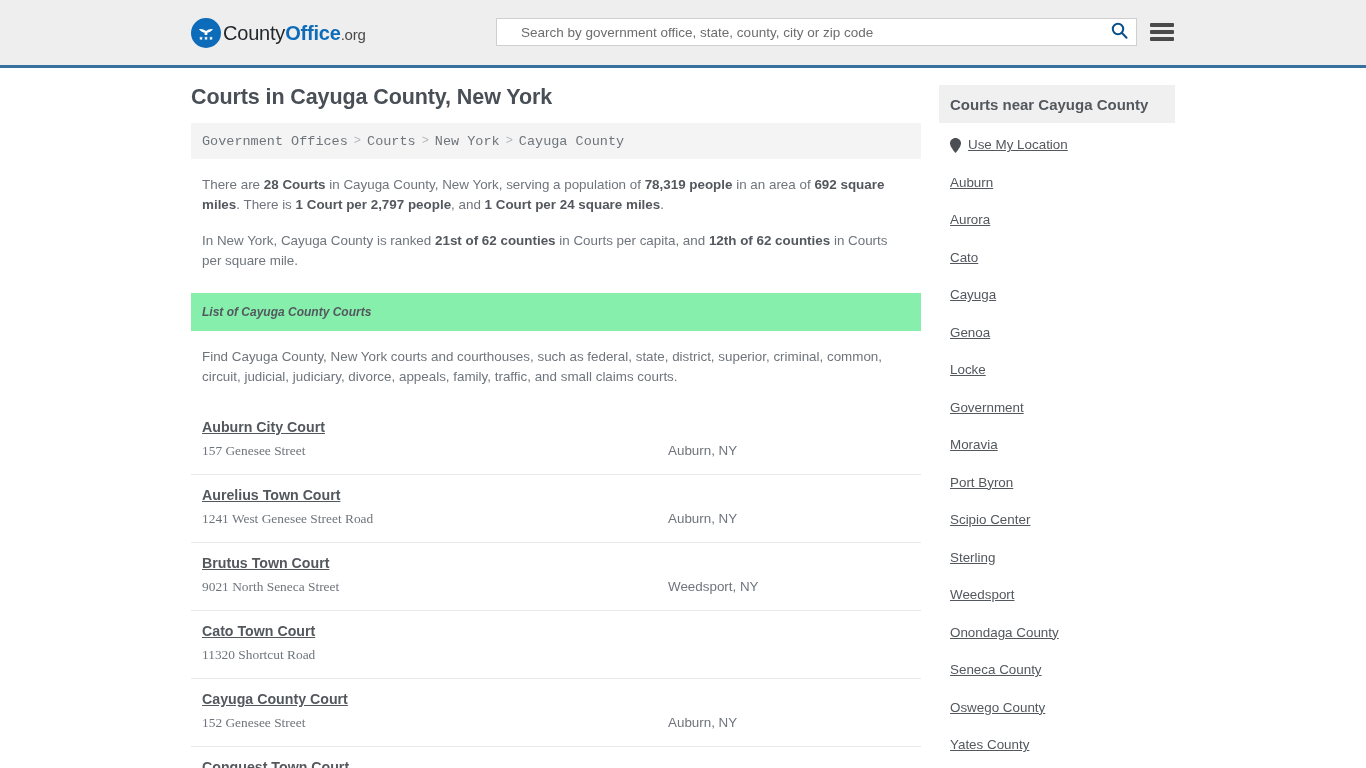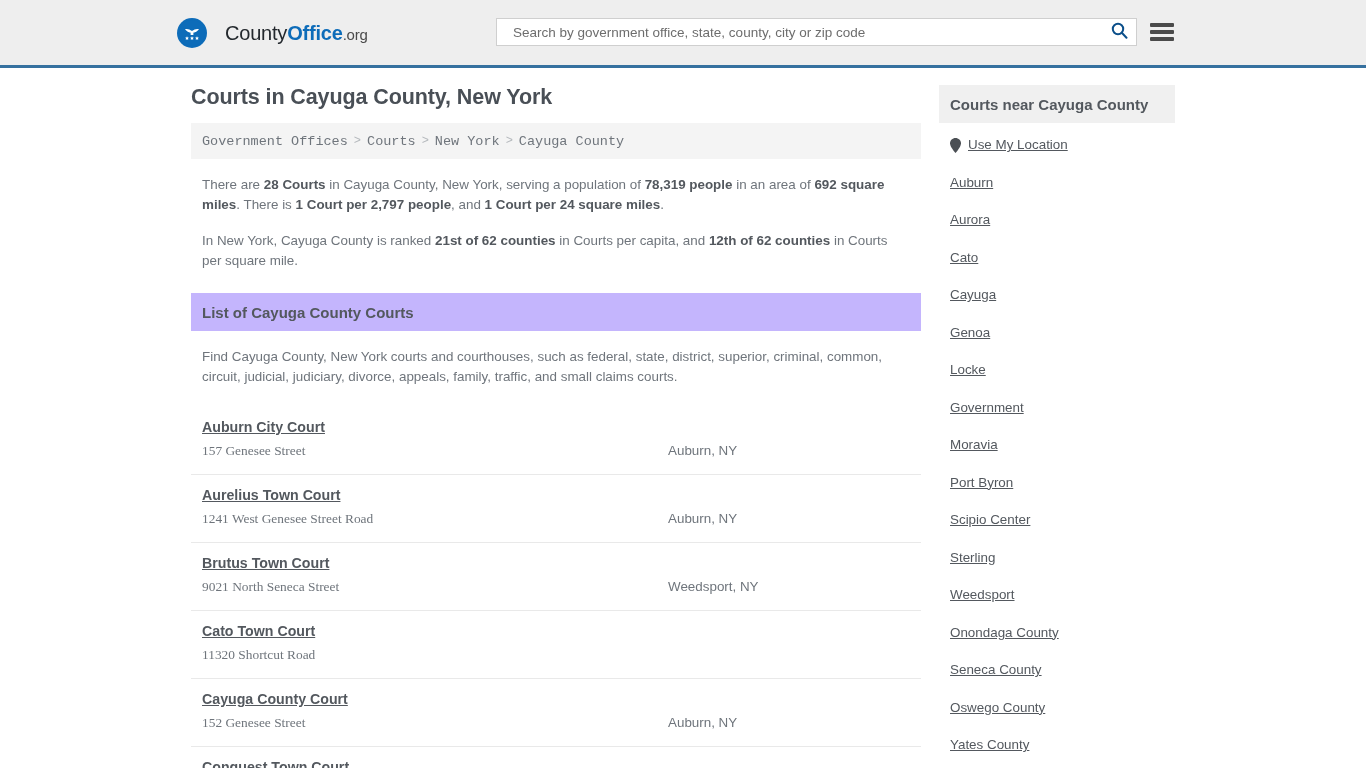--- a/index.html
+++ b/index.html
@@ -16,25 +16,25 @@
     position: relative;
     width: 1366px;
     height: 68px;
     background: #eeeeee;
     border-bottom: 3px solid #36719f;
     display: flex;
     align-items: center;
   }
   #brand {
     position: absolute;
-    left: 177px;
+    left: 191px;
     top: 18px;
     display: flex;
     align-items: center;
-    gap: 18px;
+    gap: 2px;
     text-decoration: none;
   }
   .logo-badge {
     width: 30px; height: 30px;
     border-radius: 50%;
     background: #0d6cb9;
     display: flex;
     flex-direction: column;
     align-items: center;
     justify-content: center;
@@ -62,21 +62,21 @@
     background: #ffffff;
     border: 1px solid #cfcfcf;
     display: flex;
     align-items: center;
   }
   #search-input {
     flex: 1;
     height: 26px;
     border: 0;
     outline: none;
-    padding: 0 16px;
+    padding: 0 24px;
     font-size: 13.5px;
     color: #6d6d6d;
     font-family: "Liberation Sans", sans-serif;
     background: transparent;
   }
   #search-input::placeholder { color: #6d6d6d; opacity: 1; }
   #search-btn {
     width: 34px; height: 26px;
     background: transparent;
     border: 0;
@@ -154,28 +154,29 @@
     margin: 16px 11px 0 11px;
     font-size: 13.4px;
     line-height: 20px;
     color: #6f757c;
   }
   .stats.second { }
   .stats b { color: #53585e; font-weight: bold; }
 
   #list-head {
     margin-top: 22px;
-    background: #c4b5fd;
+    background: #86efac;
     height: 38px;
     display: flex;
     align-items: center;
     padding: 0 11px;
-    font-size: 15px;
+    font-size: 12px;
     font-weight: bold;
     color: #53585e;
+    font-style: italic;
   }
   #list-desc {
     margin: 16px 11px 0 11px;
     font-size: 13.4px;
     line-height: 20px;
     color: #6f757c;
   }
 
   #court-list { margin-top: 20px; }
   .court-row {

